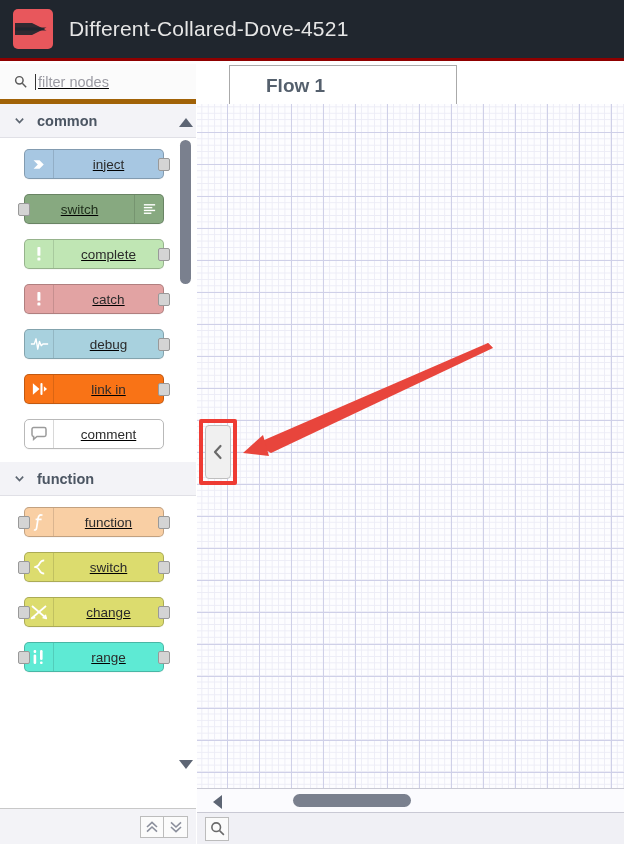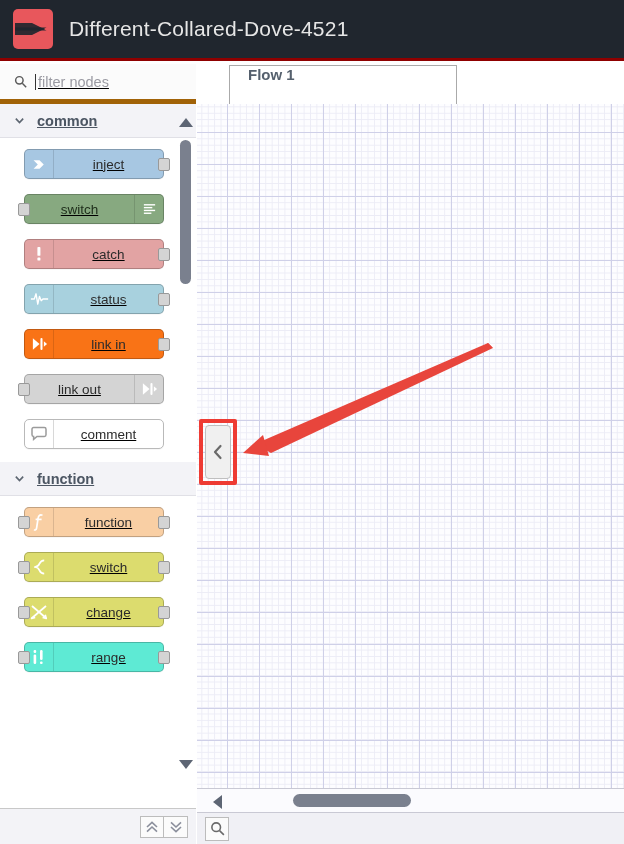--- a/index.html
+++ b/index.html
@@ -60,21 +60,21 @@
     overflow: hidden; background: #fff;
   }
   .cat-header {
     height: 34px; background: #f3f3f7;
     border-bottom: 1px solid #e0e0e6;
     display: flex; align-items: center;
     padding-left: 14px;
   }
   .cat-chevron { width: 11px; height: 11px; color: #5d6671; flex: none; }
   .cat-label {
-    margin-left: 12px; font-size: 14.5px; font-weight: bold; color: #4c5663; text-decoration: underline;
+    margin-left: 12px; font-size: 14.5px; font-weight: bold; color: #4c5663;
   }
   .cat-body { padding: 11px 0 13px 0; background: #fff; text-decoration: underline; }
 
   
   .node {
     position: relative;
     width: 140px; height: 30px; margin: 0 auto 15px 24px;
     border-radius: 5px;
     border: 1px solid rgba(0,0,0,.22);
     display: flex; align-items: center;
@@ -136,22 +136,22 @@
   
   .tabbar {
     position: absolute; left: 196px; top: 64px; width: 428px; height: 40px;
     background: #ffffff;
   }
   .tab {
     position: absolute; left: 33px; top: 1px;
     width: 228px; height: 40px;
     background: #ffffff;
     border: 1px solid #aaa; border-bottom: none;
-    display: flex; align-items: flex-start; padding-left: 18px;
-    font-size: 15px; font-weight: bold; color: #55606d;
+    display: flex; align-items: center; padding-left: 36px;
+    font-size: 19px; font-weight: bold; color: #55606d;
   }
 
   
   .canvas {
     position: absolute; left: 197px; top: 104px;
     width: 427px; height: 684px;
     background-color: #fdfdff;
     background-image:
       linear-gradient(to right, #cfd0e8 1px, transparent 1px),
       linear-gradient(to bottom, #cfd0e8 1px, transparent 1px),
@@ -259,66 +259,65 @@
           <span class="nicon right">
             <svg width="15" height="15" viewBox="0 0 16 16" stroke="currentColor" stroke-width="1.5">
               <line x1="2" y1="3" x2="14" y2="3"></line>
                 <line x1="2" y1="6" x2="11" y2="6"></line>
               <line x1="2" y1="9" x2="14" y2="9"></line>
                 <line x1="2" y1="12" x2="10" y2="12"></line>
             </svg>
           </span>
         </div>
 
-
-        <div class="node" style="background:#e2a3a3">
+        <div class="node" style="background:#c0e6b4">
           <span class="nicon left">
             <svg width="14" height="16" viewBox="0 0 10 18" fill="currentColor">
                 <rect x="3.2" y="1" width="3.4" height="10" rx="1"></rect>
                 <rect x="3.2" y="13" width="3.4" height="3.4" rx="1"></rect>
               </svg>
           </span>
+          <span class="nlabel">complete</span>
+          <span class="port out"></span>
+        </div>
+
+        <div class="node" style="background:#e2a3a3">
+          <span class="nicon left">
+            <svg width="14" height="16" viewBox="0 0 10 18" fill="currentColor">
+                <rect x="3.2" y="1" width="3.4" height="10" rx="1"></rect>
+                <rect x="3.2" y="13" width="3.4" height="3.4" rx="1"></rect>
+              </svg>
+          </span>
           <span class="nlabel">catch</span>
           <span class="port out"></span>
         </div>
 
         <div class="node" style="background:#a8d1de">
           <span class="nicon left">
             <svg width="19" height="16" viewBox="0 0 22 16" fill="none" stroke="currentColor" stroke-width="1.6" stroke-linejoin="round">
               <polyline points="1,8 5,8 7,2 9,14 11,5 13,10 15,8 21,8"></polyline>
             </svg>
           </span>
-          <span class="nlabel">status</span>
+          <span class="nlabel">debug</span>
           <span class="port out"></span>
         </div>
 
         <div class="node" style="background:#f97316">
           <span class="nicon left">
             <svg width="17" height="16" viewBox="0 0 18 16" fill="currentColor">
                 <path d="M2 2 l7 6 -7 6 z"></path>
                 <rect x="10" y="1.6" width="2.2" height="12.8" rx="1"></rect>
                 <path d="M13.6 5 l3.4 3 -3.4 3 z"></path>
               </svg>
           </span>
           <span class="nlabel">link in</span>
           <span class="port out"></span>
         </div>
 
 
-        <div class="node" style="background:#d4d4d4">
-          <span class="port in"></span>
-          <span class="nlabel">link out</span>
-          <span class="nicon right">
-            <svg width="17" height="16" viewBox="0 0 18 16" fill="currentColor">
-                <path d="M2 2 l7 6 -7 6 z"></path>
-                <rect x="10" y="1.6" width="2.2" height="12.8" rx="1"></rect>
-                <path d="M13.6 5 l3.4 3 -3.4 3 z"></path>
-              </svg>
-          </span>
-        </div>
 
         <div class="node comment">
           <span class="nicon left" style="color:#9b9b9b">
             <svg width="18" height="16" viewBox="0 0 18 16" fill="none" stroke="currentColor" stroke-width="1.5">
               <path d="M2 3.2 a1.6 1.6 0 0 1 1.6 -1.6 h10.8 a1.6 1.6 0 0 1 1.6 1.6 v5.6 a1.6 1.6 0 0 1 -1.6 1.6 H7 l-3.4 3 v-3 h-0 a1.6 1.6 0 0 1 -1.6 -1.6 z"></path>
             </svg>
           </span>
           <span class="nlabel">comment</span>
         </div>
       </div>

